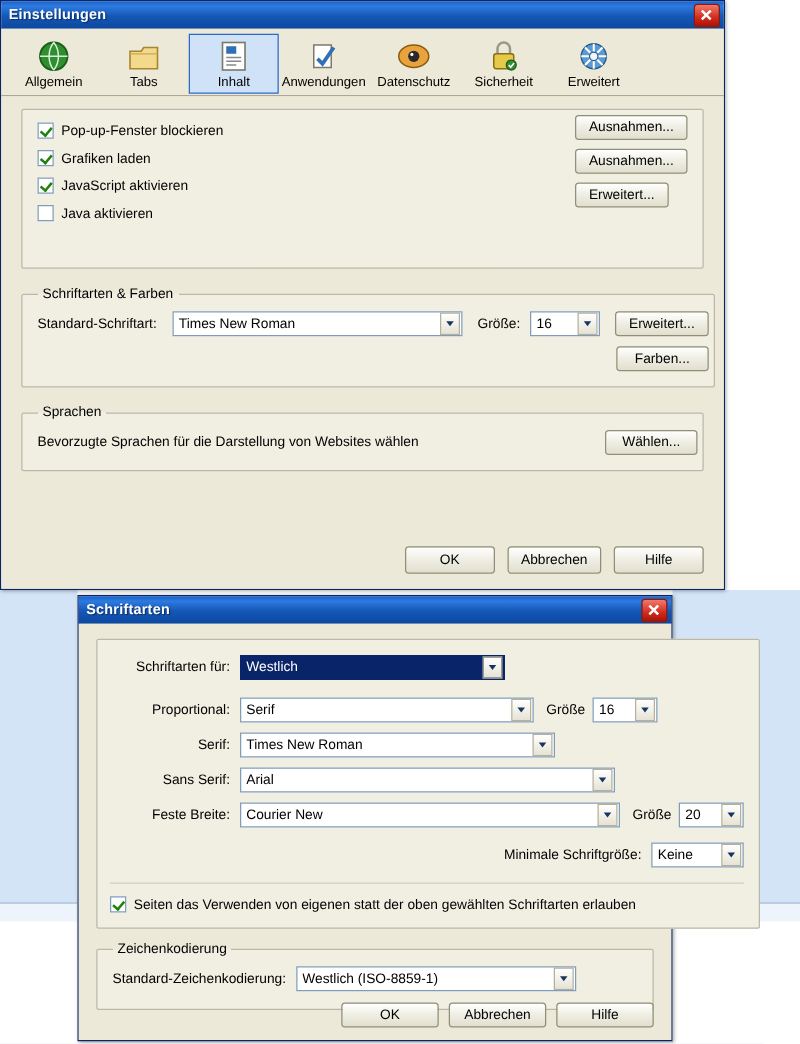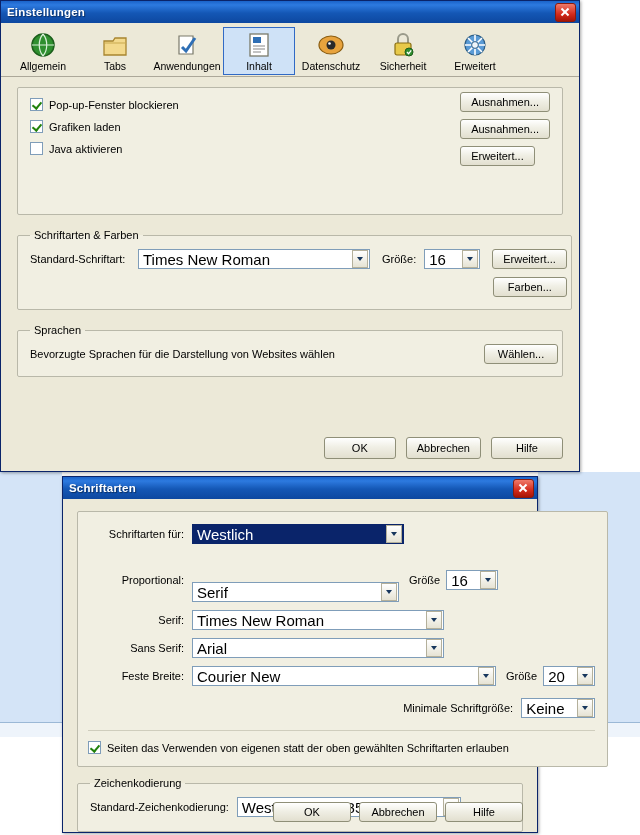--- a/index.html
+++ b/index.html
@@ -166,21 +166,21 @@
 
   .select {
     background: #ffffff;
     border: 1px solid #7f9db9;
     height: 20px;
     display: inline-flex;
     align-items: center;
     padding: 0 0 0 4px;
     box-sizing: border-box;
     position: relative;
-    font-size: 15px;
+    font-size: 11px;
     cursor: pointer;
   }
   .select .val { flex: 1; overflow: hidden; white-space: nowrap; }
   .select .arrow {
     width: 16px; height: 18px;
     margin: 0 1px 0 2px;
     background: linear-gradient(to bottom, #ffffff, #e6e3d4);
     border: 1px solid #b4b09b;
     box-sizing: border-box;
     display: flex; align-items: center; justify-content: center;
@@ -259,38 +259,38 @@
       </div>
       <div class="tool">
         <span class="glyph">
           <svg width="30" height="30" viewBox="0 0 30 30">
             <path d="M4 11h9l2-3h11v17H4z" fill="#f3d98c" stroke="#a8852f" stroke-width="1.3"></path>
             <path d="M4 13h22" stroke="#c9a94f" stroke-width="1"></path>
           </svg>
         </span>
         <span class="lbl">Tabs</span>
       </div>
-      <div class="tool">
-        <span class="glyph">
-          <svg width="30" height="30" viewBox="0 0 30 30">
-            <path d="M7 6h14v18H7z" fill="#ffffff" stroke="#7a7a6a" stroke-width="1.2"></path>
-            <path d="M10 17l4 4 9-13" fill="none" stroke="#2f6fb5" stroke-width="3"></path>
-          </svg>
-        </span>
-        <span class="lbl">Anwendungen</span>
-      </div>
       <div class="tool selected">
         <span class="glyph">
           <svg width="30" height="30" viewBox="0 0 30 30">
             <rect x="6" y="4" width="18" height="22" fill="#ffffff" stroke="#7a7a6a" stroke-width="1.3"></rect>
             <rect x="9" y="7" width="8" height="6" fill="#2f6fb5"></rect>
             <path d="M9 16h12M9 19h12M9 22h8" stroke="#888" stroke-width="1.2"></path>
           </svg>
         </span>
         <span class="lbl">Inhalt</span>
+      </div>
+      <div class="tool">
+        <span class="glyph">
+          <svg width="30" height="30" viewBox="0 0 30 30">
+            <path d="M7 6h14v18H7z" fill="#ffffff" stroke="#7a7a6a" stroke-width="1.2"></path>
+            <path d="M10 17l4 4 9-13" fill="none" stroke="#2f6fb5" stroke-width="3"></path>
+          </svg>
+        </span>
+        <span class="lbl">Anwendungen</span>
       </div>
       <div class="tool">
         <span class="glyph">
           <svg width="30" height="30" viewBox="0 0 30 30">
             <ellipse cx="15" cy="15" rx="12" ry="9" fill="#e8a33d" stroke="#8a5c10" stroke-width="1.2"></ellipse>
             <circle cx="15" cy="15" r="4.5" fill="#2a2a2a"></circle>
             <circle cx="13.5" cy="13.5" r="1.3" fill="#ffffff"></circle>
           </svg>
         </span>
         <span class="lbl">Datenschutz</span>
@@ -328,20 +328,26 @@
           </label>
         </div>
         <div class="row">
           <label class="cb-label">
             <span class="checkbox checked"></span>
             <span class="lbl-text">Grafiken laden</span>
           </label>
         </div>
         <div class="row">
           <label class="cb-label">
+            <span class="checkbox checked"></span>
+            <span class="lbl-text">JavaScript aktivieren</span>
+          </label>
+        </div>
+        <div class="row">
+          <label class="cb-label">
             <span class="checkbox"></span>
             <span class="lbl-text">Java aktivieren</span>
           </label>
         </div>
 
         <div class="stacked-btns" style="top:4px;">
           <button class="btn small">Ausnahmen...</button>
           <button class="btn small">Ausnahmen...</button>
           <button class="btn small">Erweitert...</button>
         </div>
@@ -394,42 +400,42 @@
         <div class="frow">
           <span class="flabel">Schriftarten für:</span>
           <span class="select highlight" style="width:212px;">
             <span class="val">Westlich</span>
             <span class="arrow"></span>
           </span>
         </div>
 
         <div class="frow" style="margin-top:14px;">
           <span class="flabel">Proportional:</span>
-          <span class="select" style="width:207px;margin-top:24px;">
+          <span class="select" style="width:235px;">
             <span class="val">Serif</span>
             <span class="arrow"></span>
           </span>
           <span class="lbl-text" style="margin:0 6px 0 10px;">Größe</span>
           <span class="select" style="width:52px;">
             <span class="val">16</span>
             <span class="arrow"></span>
           </span>
         </div>
 
         <div class="frow">
           <span class="flabel">Serif:</span>
           <span class="select" style="width:252px;">
             <span class="val">Times New Roman</span>
             <span class="arrow"></span>
           </span>
         </div>
 
         <div class="frow">
           <span class="flabel">Sans Serif:</span>
-          <span class="select" style="width:252px;">
+          <span class="select" style="width:300px;">
             <span class="val">Arial</span>
             <span class="arrow"></span>
           </span>
         </div>
 
         <div class="frow">
           <span class="flabel">Feste Breite:</span>
           <span class="select" style="width:304px;">
             <span class="val">Courier New</span>
             <span class="arrow"></span>

